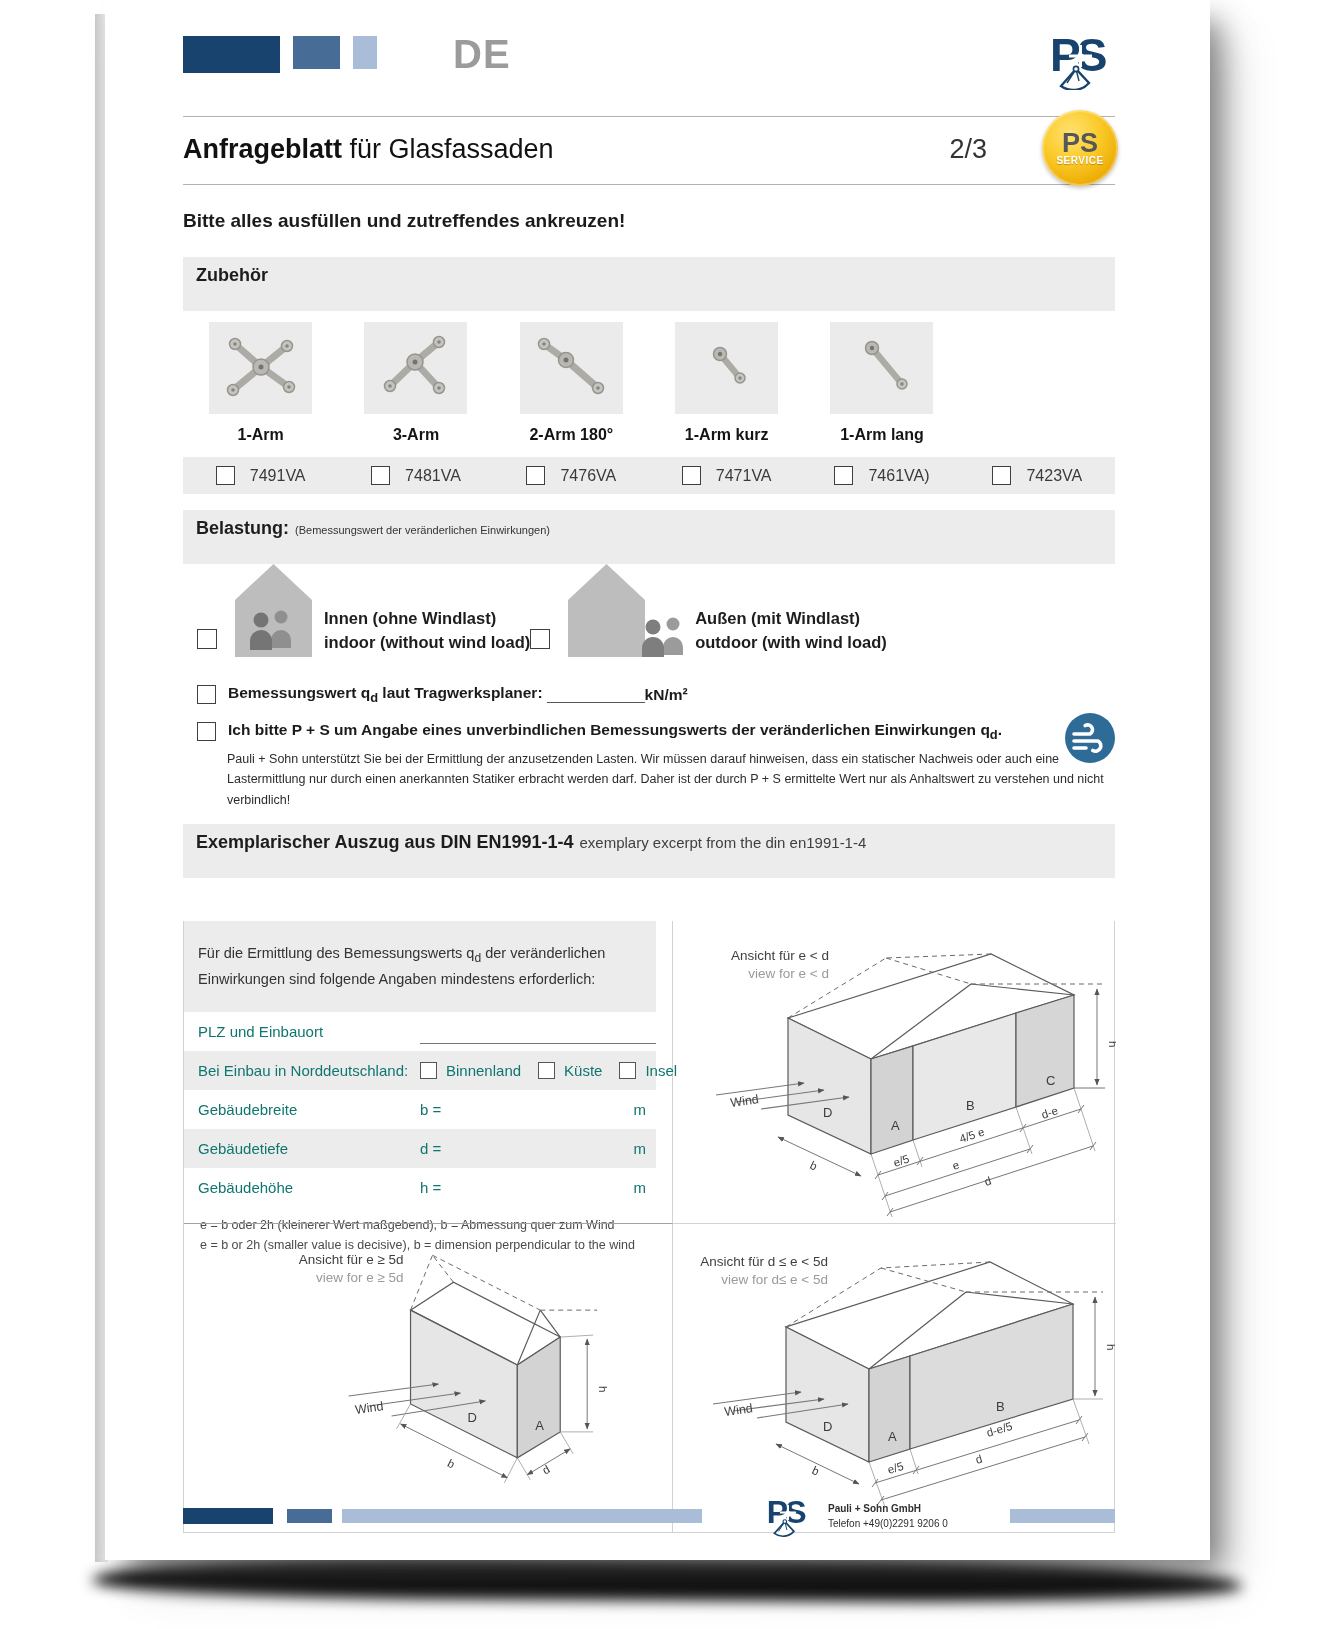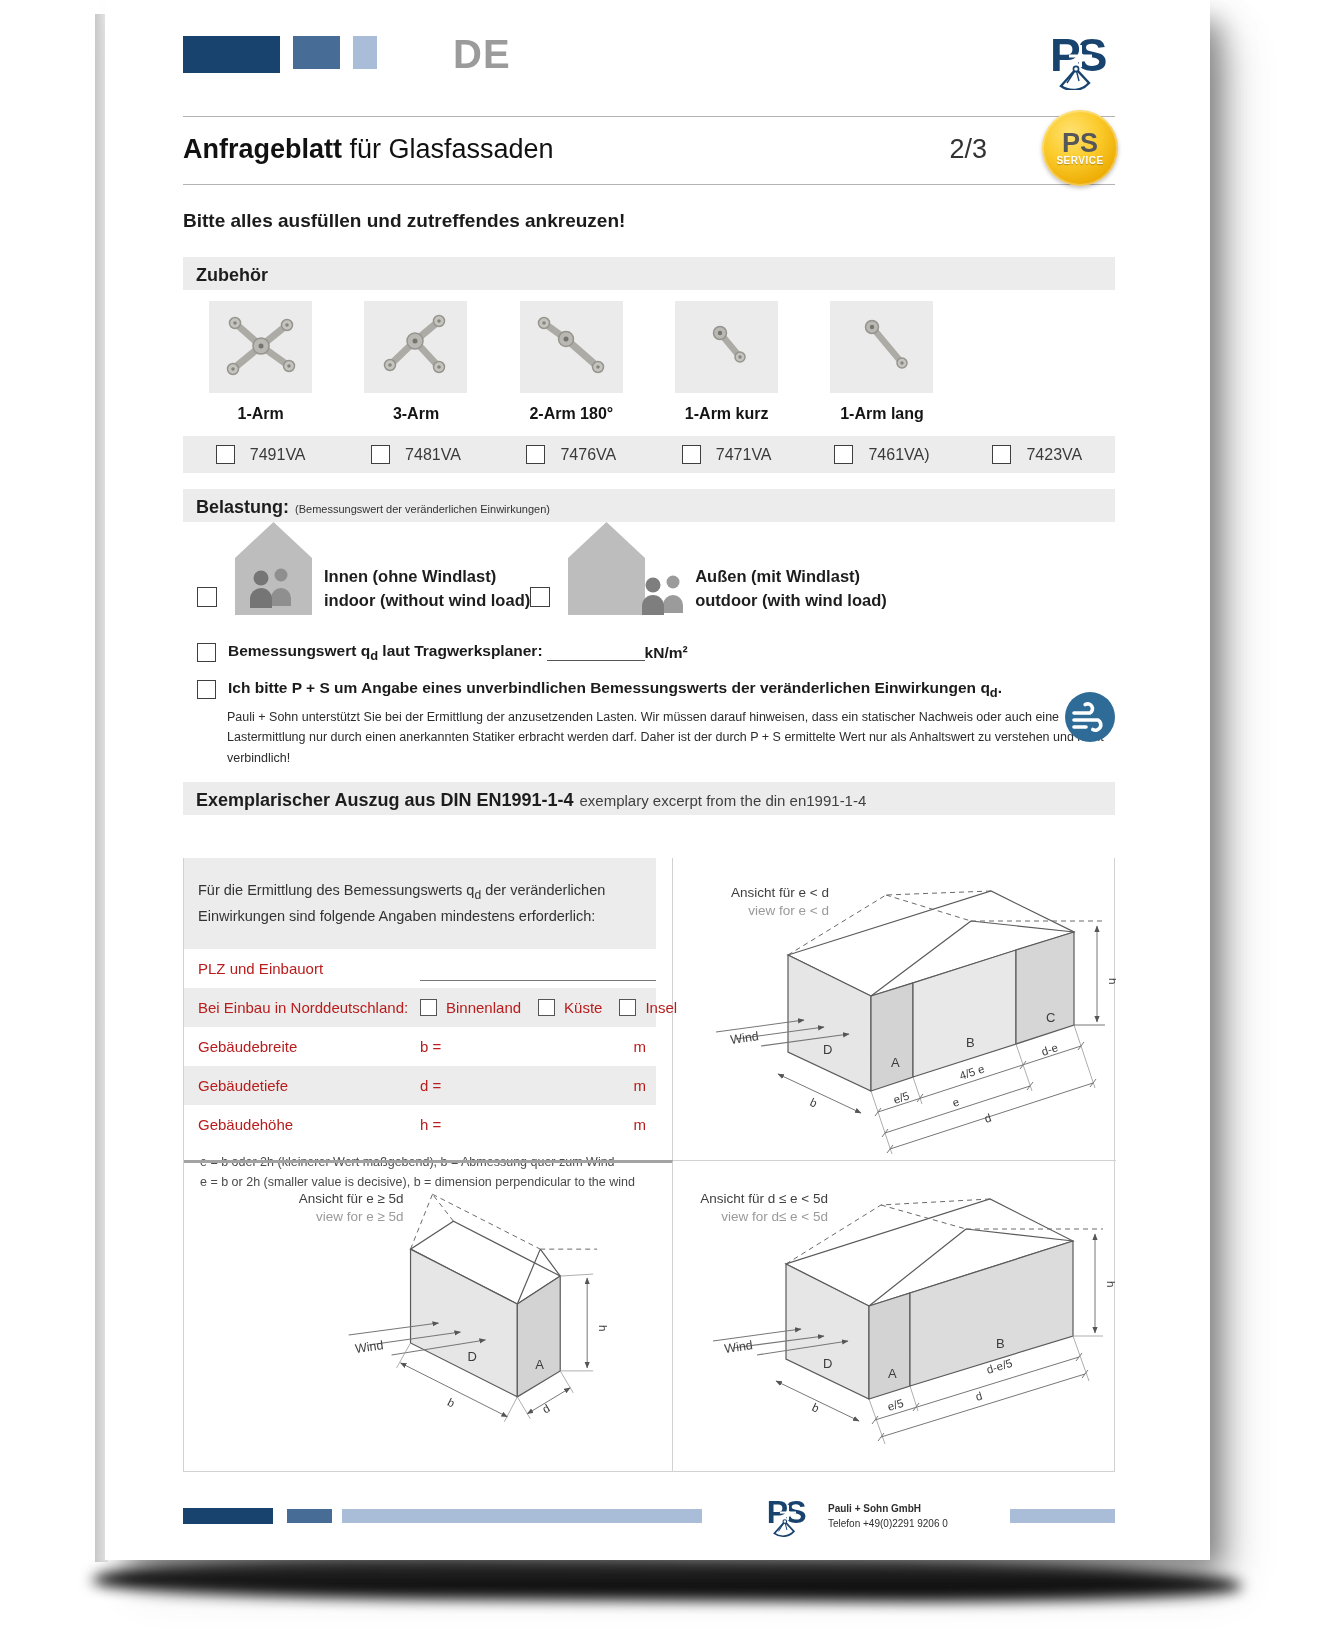--- a/index.html
+++ b/index.html
@@ -29,21 +29,21 @@
   .pageno{margin-left:auto;margin-right:128px;font-size:27px;color:#333;}
   .badge{position:absolute;right:92px;top:110px;width:76px;height:76px;border-radius:50%;
        background:radial-gradient(circle at 38% 30%, #ffe272 0%, #fbcb2b 40%, #eeae07 72%, #d79700 100%);
        box-shadow:0 2px 4px rgba(0,0,0,.25), inset 0 0 0 2px rgba(255,255,255,.3);
        display:flex;flex-direction:column;align-items:center;justify-content:center;}
   .badge .b1{font-size:27px;font-weight:800;color:#565759;line-height:24px;}
   .badge .b2{font-size:10px;font-weight:bold;color:#fff;letter-spacing:.5px;text-shadow:0 1px 1px rgba(120,80,0,.45);}
   .instruction{margin-top:25px;font-size:19px;font-weight:bold;color:#1b1b1b;}
 
   
-  .bar{background:#ececec;padding:8px 13px 4px;font-size:18px;font-weight:bold;color:#1d1d1d;}
+  .bar{background:#ececec;padding:8px 13px 25px;font-size:18px;font-weight:bold;color:#1d1d1d;}
   .bar .sub{font-size:11px;font-weight:normal;color:#333;margin-left:6px;}
   .bar .rest{font-weight:normal;font-size:15px;color:#3f3f3f;margin-left:6px;}
 
   
   .products{display:grid;grid-template-columns:repeat(6,1fr);padding:11px 0 13px;}
   .product{text-align:center;}
   .pimg{width:103px;height:92px;background:#ebebeb;margin:0 auto;display:flex;align-items:center;justify-content:center;}
   .plbl{font-weight:bold;font-size:16px;margin-top:12px;color:#141414;}
   .articles{display:grid;grid-template-columns:repeat(6,1fr);background:#ececec;padding:9px 0;}
   .article{display:flex;align-items:center;justify-content:center;gap:15px;font-size:16px;color:#3a3a3a;}
@@ -69,24 +69,24 @@
   .ps-line{margin-top:16px;}
   .note{margin:7px 0 0 44px;font-size:12.5px;color:#2c2c2c;line-height:1.62;max-width:925px;}
 
   
   .din-bar{margin-top:14px;}
   .din-grid{display:grid;grid-template-columns:489px 443px;margin-top:43px;
        border:1px solid #d2d2d2;border-top:none;}
   .dc{position:relative;}
   .dc1{border-right:1px solid #d2d2d2;height:302px;}
   .dc2{height:302px;}
-  .dc3{border-top:3px solid #a3a3a3;border-right:1px solid #d2d2d2;height:308px;text-align:right;}
+  .dc3{border-top:1px solid #a3a3a3;border-right:1px solid #d2d2d2;height:308px;text-align:right;}
   .dc4{border-top:1px solid #d2d2d2;height:308px;}
   .intro-box{background:#ececec;width:444px;padding:21px 14px;font-size:14.5px;color:#333;line-height:1.6;}
-  .trow{display:flex;align-items:center;height:39px;font-size:15px;color:#b91c1c;padding-left:14px;width:458px;}
+  .trow{display:flex;align-items:center;height:39px;font-size:15px;color:#0f766e;padding-left:14px;width:458px;}
   .trow.gray{background:#ececec;}
   .tlabel{flex:none;width:222px;}
   .plz-line{flex:1;border-bottom:1px solid #777;align-self:flex-end;margin-bottom:7px;}
   .scb{width:15px;height:15px;border:1.5px solid #555;background:#fff;flex:none;display:inline-block;margin-right:9px;}
   .nopt{margin-right:17px;}
   .tsym{flex:1;}
   .tunit{margin-right:10px;}
   .fnote{padding:9px 0 0 16px;font-size:12.5px;color:#4a4a4a;line-height:1.55;}
   .dsvg{display:block;width:100%;height:100%;}
   .dsvg text{font-family:"Liberation Sans",sans-serif;}

